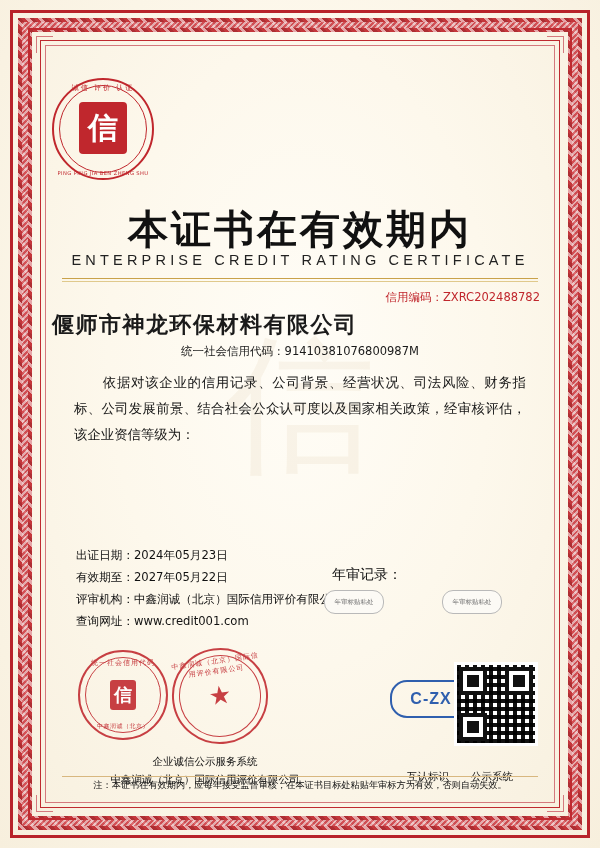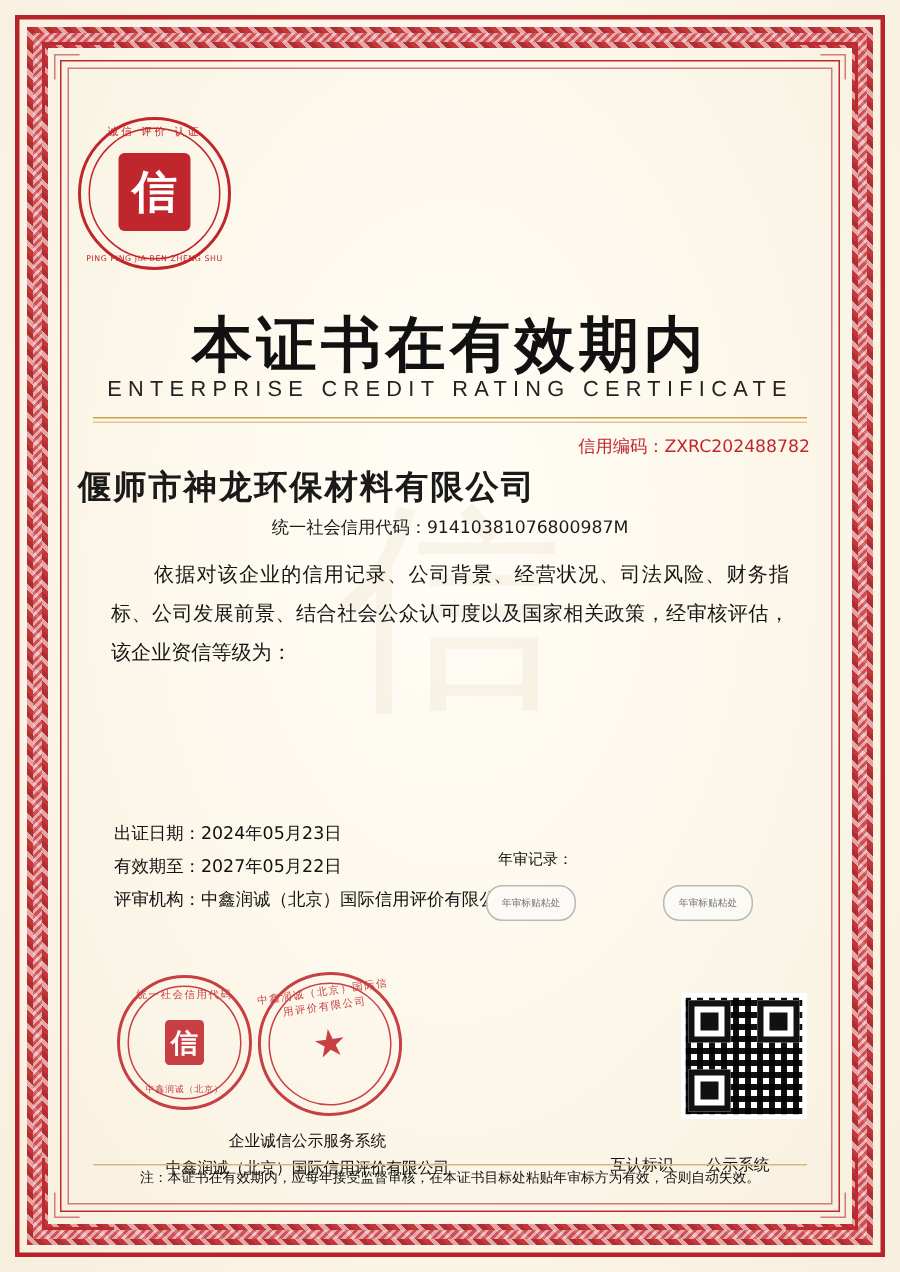--- a/index.html
+++ b/index.html
@@ -157,21 +157,21 @@
 
   
   .details{
     position:absolute;left:24px;top:492px;
     font-size:11.6px;line-height:22px;color:#111;
     font-family:"DejaVu Sans",sans-serif;
   }
   .details .row{white-space:nowrap;}
   .annual{
     position:absolute;left:280px;top:514px;
-    font-size:10px;color:#111;
+    font-size:14px;color:#111;
     font-family:"DejaVu Sans",sans-serif;
   }
   .stickers{
     position:absolute;left:272px;top:538px;
     display:flex;gap:58px;
   }
   .sticker{
     width:58px;height:22px;border:1px solid #b9b9b9;border-radius:11px;
     display:flex;align-items:center;justify-content:center;
     font-size:6.5px;color:#777;background:#fcfaf5;
@@ -281,40 +281,42 @@
     <div class="company">偃师市神龙环保材料有限公司</div>
     <div class="usci">统一社会信用代码：91410381076800987M</div>
 
     <div class="para"><span class="indent"></span><span>依据对该企业的信用记录、公司背景、经营状况、司法风险、财务指标、公司发展前景、结合社会公众认可度以及国家相关政策，经审核评估，该企业资信等级为：</span></div>
 
 
     <div class="details">
       <div class="row">出证日期：2024年05月23日</div>
       <div class="row">有效期至：2027年05月22日</div>
       <div class="row">评审机构：中鑫润诚（北京）国际信用评价有限公司</div>
+      <div class="row">查询网址：www.credit001.com</div>
     </div>
 
     <div class="annual">年审记录：</div>
     <div class="stickers">
       <div class="sticker">年审标贴粘处</div>
       <div class="sticker">年审标贴粘处</div>
     </div>
 
     <div class="seals">
       <div class="seal seal1">
         <div class="ring2"></div>
         <div class="txt-top">统一社会信用代码</div>
         <div class="mid">信</div>
         <div class="txt-bot">中鑫润诚（北京）</div>
       </div>
       <div class="seal seal2">
         <div class="ring2"></div>
         <div class="txt-top">中鑫润诚（北京）国际信用评价有限公司</div>
         <div class="mid">★</div>
       </div>
+      <div class="cezx">C-ZX</div>
       <div class="qr">
         <div class="qr-inner">
           <div class="qr-eye a"></div>
           <div class="qr-eye b"></div>
           <div class="qr-eye c"></div>
         </div>
       </div>
     </div>
 
     <div class="seal-caps">

